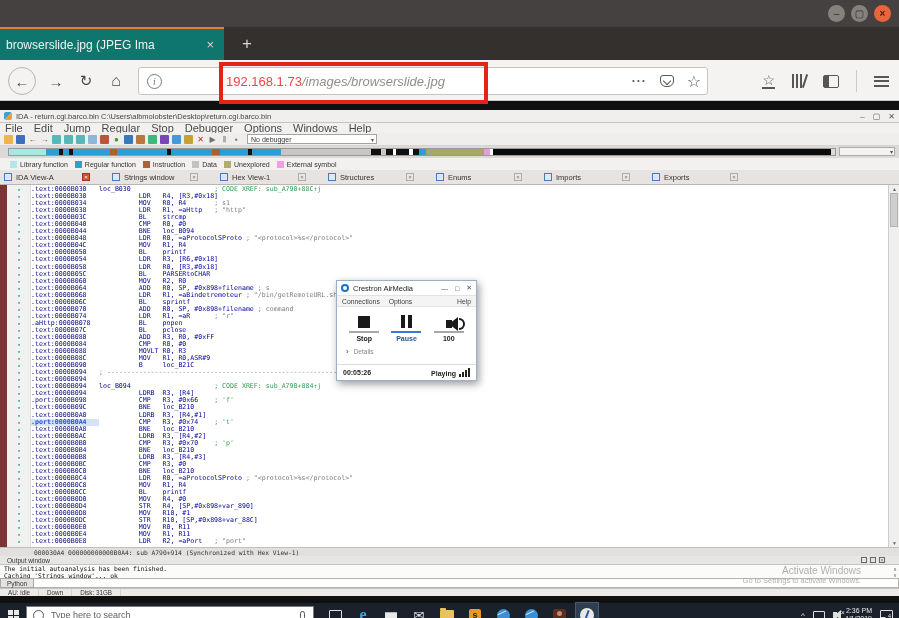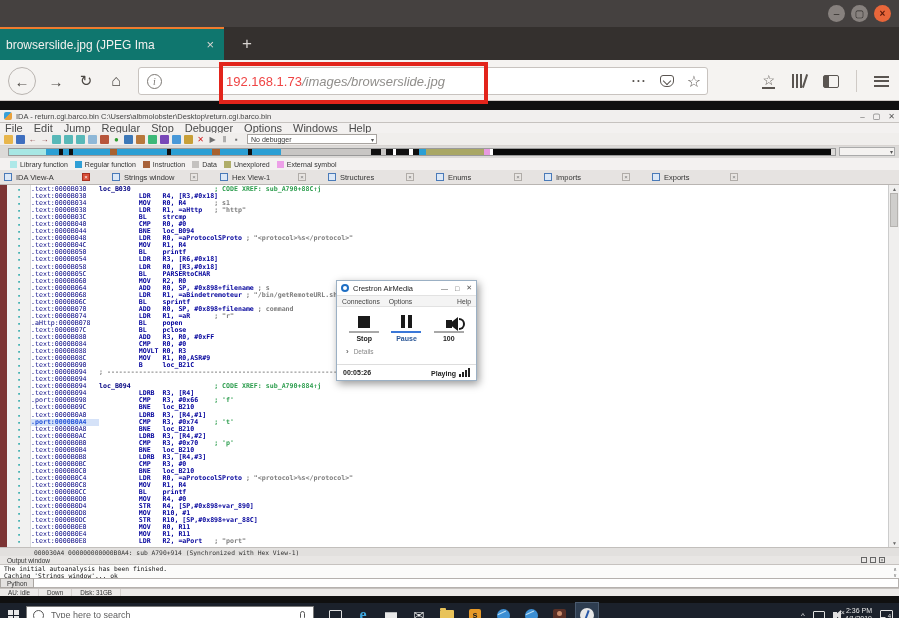--- a/index.html
+++ b/index.html
@@ -95,21 +95,21 @@
   .vtab.active .vclose { background:#d85038; border-color:#a83020; color:#fff; }
 
   
   #disasm { position:absolute; left:0; top:75px; width:899px; height:362px; background:#fff; overflow:hidden; }
   #maroon-strip { position:absolute; left:0; top:0; width:7px; height:362px; background:#7c3434; }
   #gutterbg { position:absolute; left:7px; top:0; width:24px; height:362px; background:#f1f1f0; border-right:1px solid #ddd; }
   #listing { position:absolute; left:7px; top:1px; right:12px; font-family:"DejaVu Sans Mono",monospace; }
   .arow { display:flex; height:7.06px; line-height:7.1px; font-size:6.6px; white-space:pre; }
   .gdot { width:24px; color:#14a0a0; text-align:center; font-size:6px; }
   .aaddr { width:68px; color:#000080; }
-  .abody { color:#00009b;font-weight:bold; }
+  .abody { color:#00009b; }
   .albl { color:#000080; }
   .asep { color:#808080; }
   .acmt { color:#7d7d7d; }
   .acmt.g { color:#2e9e4f; }
   .arow.cur .aaddr { color:#1e4fd8; font-weight:bold; background:#d5e2f8; }
   #dis-scrollbar { position:absolute; right:0; top:0; width:11px; height:362px; background:#f0efee; border-left:1px solid #ccc; }
   #dis-scrollbar .arr { position:absolute; left:0; width:11px; font-size:5px; color:#666; text-align:center; }
   #dis-scrollbar .thumb { position:absolute; left:1px; top:8px; width:8px; height:34px; background:#cfcecc; border:1px solid #b5b3b0; }
 
   #dis-status { position:absolute; left:0; top:437px; width:899px; height:9px; background:#e2e0de; border-top:1px solid #c2bfbc;
@@ -555,20 +555,24 @@
             <span id="sigbars">
                 <i style="height:3px"></i>
                 <i style="height:5px"></i>
                 <i style="height:7px"></i>
                 <i style="height:9px"></i>
               </span>
           </span>
         </div>
       </div>
 
+      <div id="watermark">
+        <div class="w1">Activate Windows</div>
+        <div class="w2">Go to Settings to activate Windows.</div>
+      </div>
 
       <div id="taskbar">
         <div id="start-btn">
             <span id="start-grid">
               <i></i>
               <i></i>
               <i></i>
               <i></i>
             </span>
           </div>

